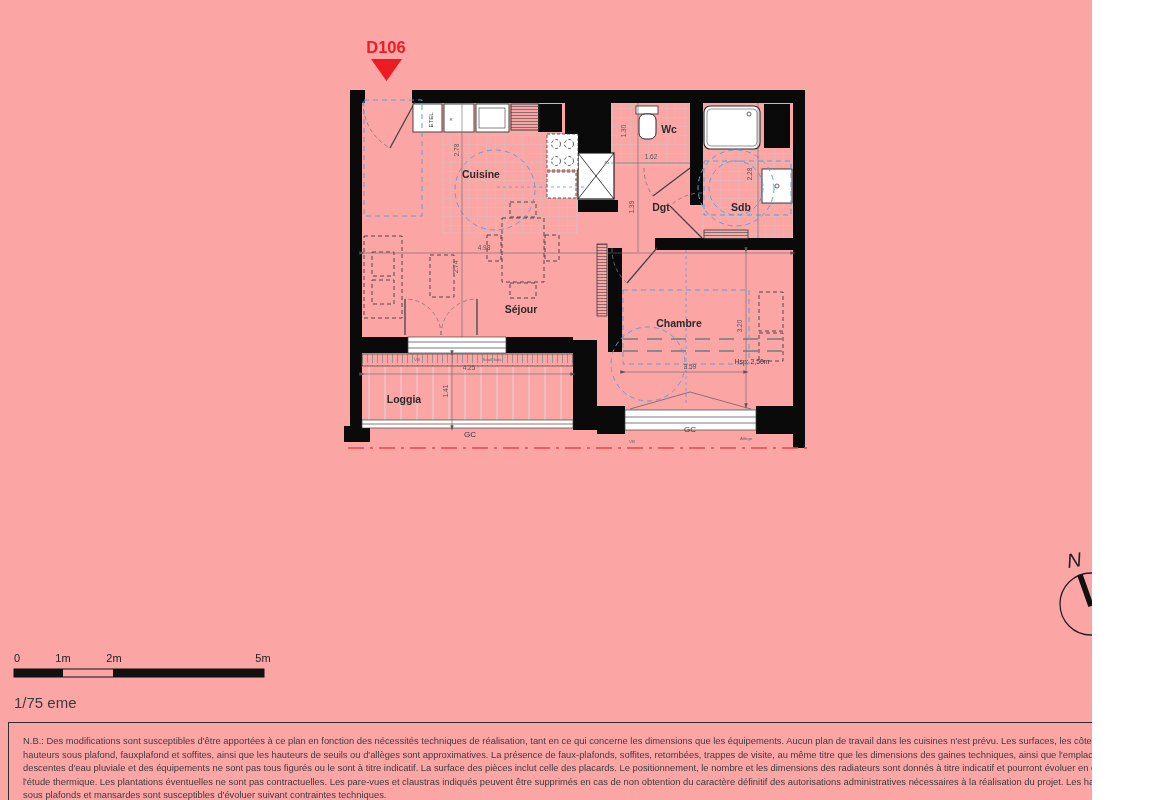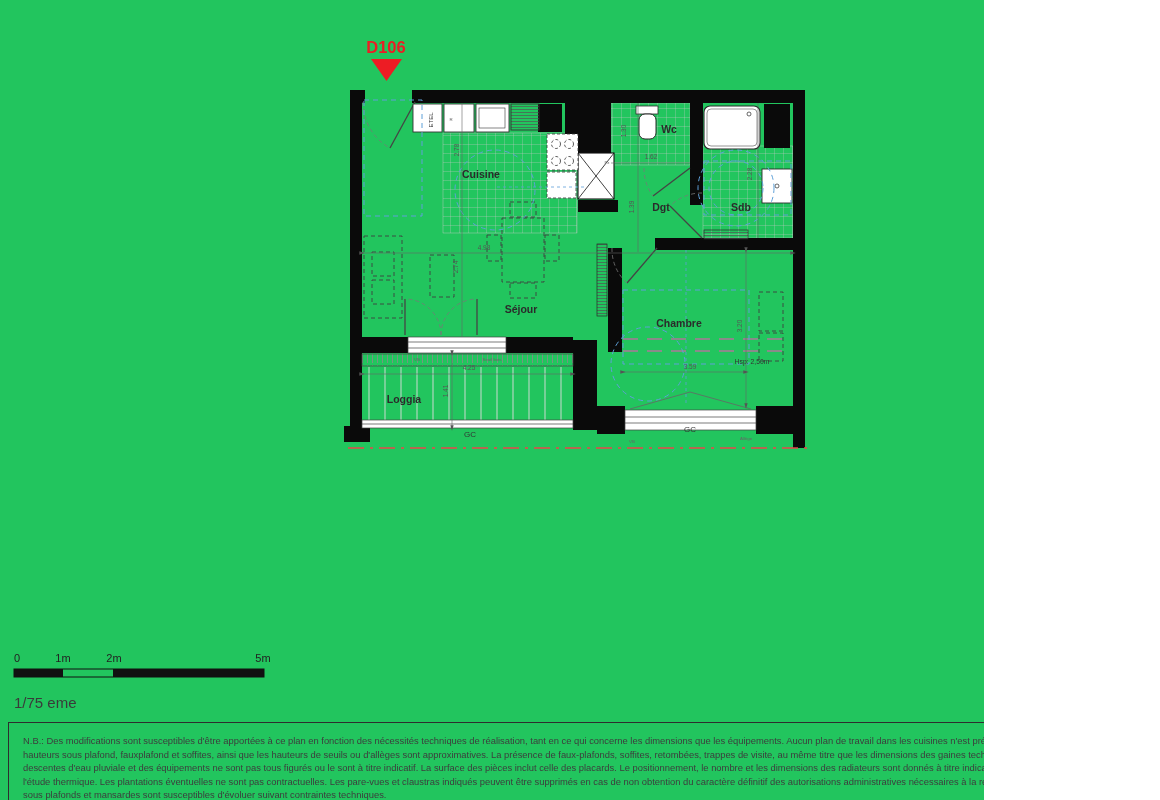--- a/index.html
+++ b/index.html
@@ -1,16 +1,16 @@
 <!DOCTYPE html>
 <html><head>
 <meta charset="utf-8">
 <style>
   html,body{margin:0;padding:0;background:#ffffff;}
-  .canvas{position:relative;width:984px;height:800px;background:#22c55e;overflow:hidden;
+  .canvas{position:relative;width:1092px;height:800px;background:#fca5a5;overflow:hidden;
           font-family:"Liberation Sans",sans-serif;}
   svg{position:absolute;left:0;top:0;font-family:"Liberation Sans",sans-serif;}
   .room-label{font-size:10.5px;font-weight:bold;fill:#2b2b2b;}
   .dim{font-size:6.5px;fill:#555;}
   .tiny{font-size:4.4px;fill:#666;}
   .small{font-size:8px;fill:#333;}
   .disclaimer{position:absolute;left:8px;top:722px;width:1127px;border:1.2px solid #2e2e2e;
               padding:5px 8px 6px 8px;font-size:9.4px;line-height:13.5px;color:#3d3d3d;
               text-align:left;}
   .disclaimer p{margin:6px;}

